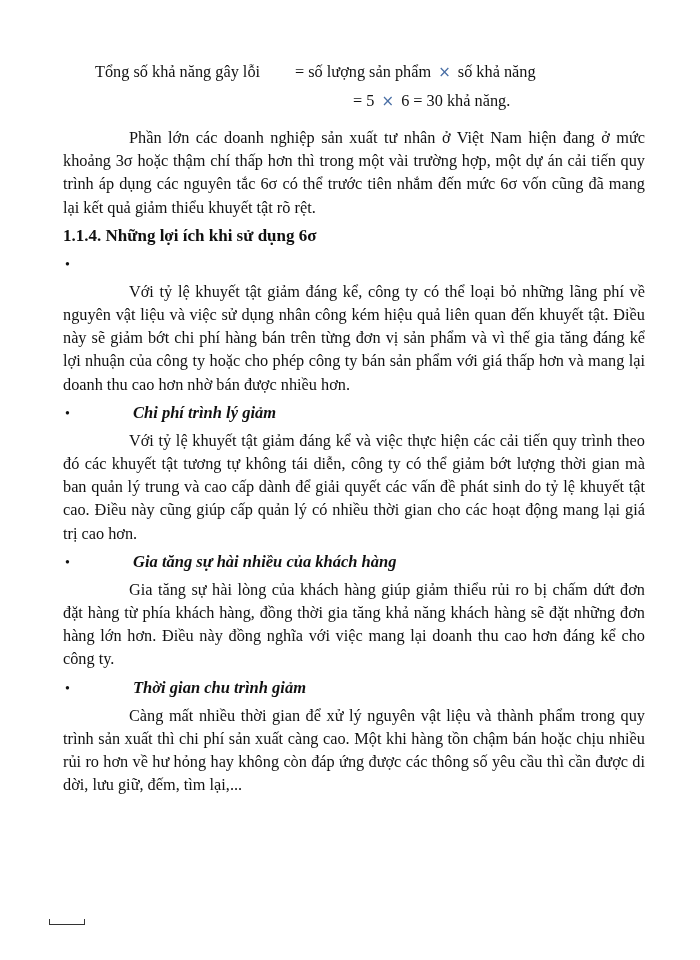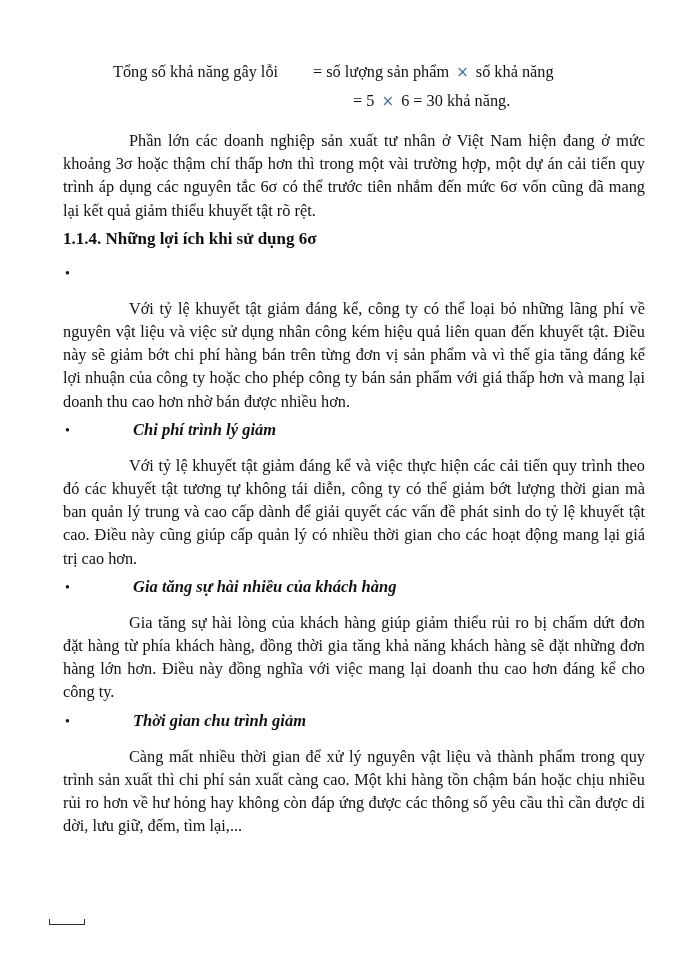--- a/index.html
+++ b/index.html
@@ -25,31 +25,31 @@
     }
     .formula {
       position: relative;
       height: 58px;
       margin-bottom: 8px;
     }
     .formula .row {
       position: absolute;
       white-space: nowrap;
     }
-    .formula .row1 { left: 50px; top: 0px; }
+    .formula .row1 { left: 32px; top: 0px; }
     .formula .row2 { left: 250px; top: 29px; margin-left: 40px; }
     .formula .lhs { display: inline-block; width: 200px; }
     .times { color: #4a6fa5; font-family: "DejaVu Sans", sans-serif; font-size: 15px; padding: 0 3px; }
     p {
-      margin: 11px 0 5px 0;
+      margin: 0 0 5px 0;
       text-align: justify;
       text-indent: 66px;
     }
     h3 {
-      margin: 0 0 11px 0;
+      margin: 0 0 5px 0;
       font-size: 17px;
       font-weight: bold;
       line-height: 24px;
     }
     .bullet-heading {
       display: flex;
       align-items: baseline;
       margin: 0 0 3px 0;
       line-height: 24px;
     }

